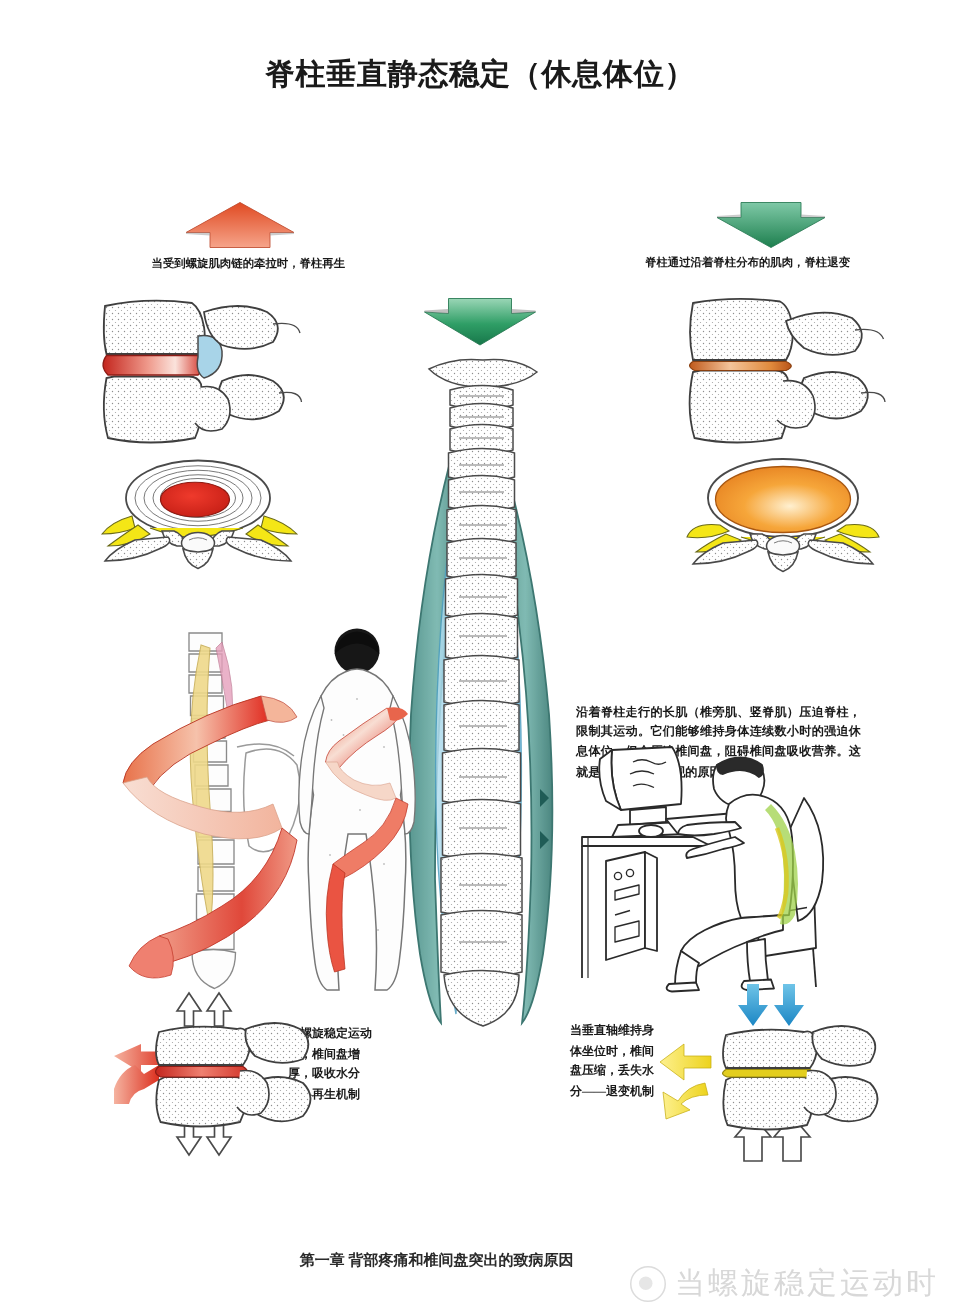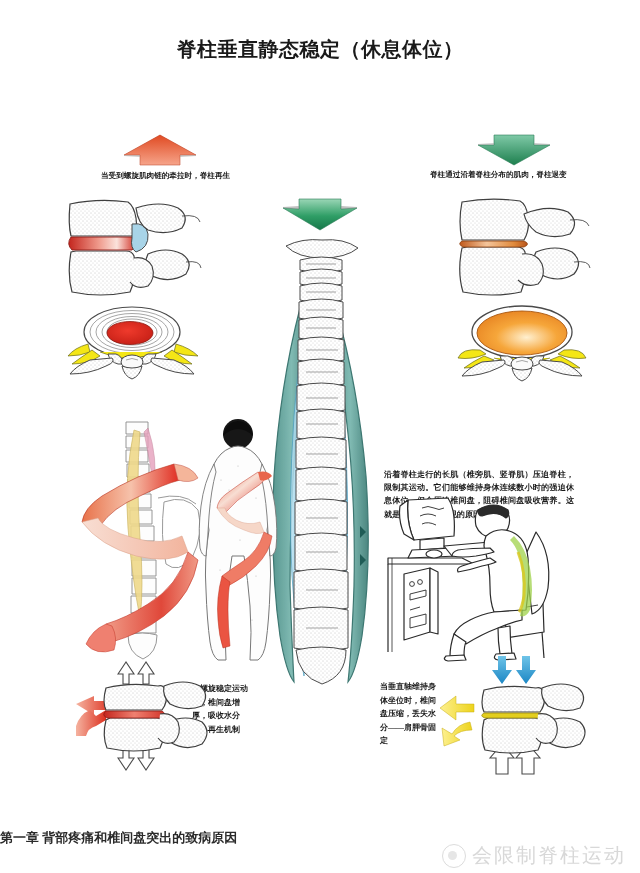--- a/index.html
+++ b/index.html
@@ -32,22 +32,22 @@
 
   .para{position:absolute;font-size:8.1px;line-height:13.2px;text-align:justify;
         font-weight:600;color:#1a1a1a;margin-top:40px;}
   .para-mid{left:384px;top:428px;width:190px;}
 
   .cap-bl{left:192px;top:682px;width:62px;font-size:8px;line-height:13.5px;}
   .cap-br{left:380px;top:680px;width:62px;font-size:8px;line-height:13.5px;}
 
   
   .footer{
-    position:absolute;left:0;bottom:26px;width:640px;text-align:left;
-    padding-right:58px;box-sizing:border-box;font-size:13px;font-weight:600;color:#2a2a2a;
+    position:absolute;left:0;bottom:26px;width:640px;text-align:center;
+    padding-right:58px;box-sizing:border-box;font-size:10px;font-weight:600;color:#2a2a2a;
   }
   .watermark{
     position:absolute;right:14px;bottom:4px;font-size:20px;color:#d8d8d8;
     font-family:"Liberation Serif",serif;letter-spacing:2px;white-space:nowrap;
     display:flex;align-items:center;gap:6px;
   }
   .wm-logo{width:22px;height:22px;border:1.4px solid #dcdcdc;border-radius:50%;
            display:inline-block;position:relative;}
   .wm-logo::before{content:"";position:absolute;left:5px;top:6px;width:9px;height:9px;
            border-radius:50%;background:#e6e6e6;}
@@ -106,21 +106,21 @@
       <path d="M39 34 L76 12 L60 13 L60 3 L18 3 L18 13 L2 12 Z" fill="url(#gGrn2)" stroke="#2a7a55" stroke-width=".6"></path>
       <path d="M2 12 L18 13 L18 10 L2 11 Z" fill="#8d8d8d" opacity=".55"></path>
       <path d="M76 12 L60 13 L60 10 L76 11 Z" fill="#8d8d8d" opacity=".55"></path>
     </svg>
   </div>
 
   <div class="cap cap-left">当受到螺旋肌肉链的牵拉时，脊柱再生</div>
   <div class="cap cap-right">脊柱通过沿着脊柱分布的肌肉，脊柱退变</div>
   <div class="para para-mid">沿着脊柱走行的长肌（椎旁肌、竖脊肌）压迫脊柱，限制其运动。它们能够维持身体连续数小时的强迫休息体位，但会压迫椎间盘，阻碍椎间盘吸收营养。这就是椎间盘退变出现的原因</div>
   <div class="cap cap-bl">当螺旋稳定运动时，椎间盘增厚，吸收水分——再生机制</div>
-  <div class="cap cap-br">当垂直轴维持身体坐位时，椎间盘压缩，丢失水分——肩胛骨固定</div>
+  <div class="cap cap-br">当垂直轴维持身体坐位时，椎间盘压缩，丢失水分——退变机制</div>
 
   <div class="ill" style="left:62px;top:196px;">
     <svg width="140" height="110" viewBox="0 0 140 110">
       <defs>
         <pattern id="stip" width="4" height="4" patternUnits="userSpaceOnUse">
           <rect width="4" height="4" fill="#fff"></rect>
           <circle cx="1" cy="1" r=".45" fill="#8e8e8e"></circle>
           <circle cx="3" cy="3" r=".4" fill="#a5a5a5"></circle>
         </pattern>
         <linearGradient id="discRedL" x1="0" y1="0" x2="1" y2="0">
@@ -505,16 +505,16 @@
       <path d="M44 63 L100 63 Q106 66 100 68 L45 68 Q39 66 44 63 Z" fill="#e3ce1e" stroke="#9a8c10" stroke-width=".8"></path>
       <path d="M102 38 Q122 30 138 38 Q148 46 140 58 Q124 64 108 56 Q100 48 102 38 Z" fill="url(#stip)" stroke="#3f3f3f" stroke-width="1.2"></path>
       <path d="M106 72 Q124 64 140 72 Q150 82 140 94 Q124 102 108 92 Q100 82 106 72 Z" fill="url(#stip)" stroke="#3f3f3f" stroke-width="1.2"></path>
       <path d="M98 64 Q110 62 116 72 Q120 84 112 92 Q102 96 96 88" fill="url(#stip)" stroke="#3f3f3f" stroke-width="1.1"></path>
     </svg>
   </div>
 
   <div class="footer">第一章  背部疼痛和椎间盘突出的致病原因</div>
   <div class="watermark">
     <span class="wm-logo"></span>
-    <span>会限制脊柱运动</span>
+    <span>当螺旋稳定运动时</span>
   </div>
 
 </div>
 
 </body></html>

